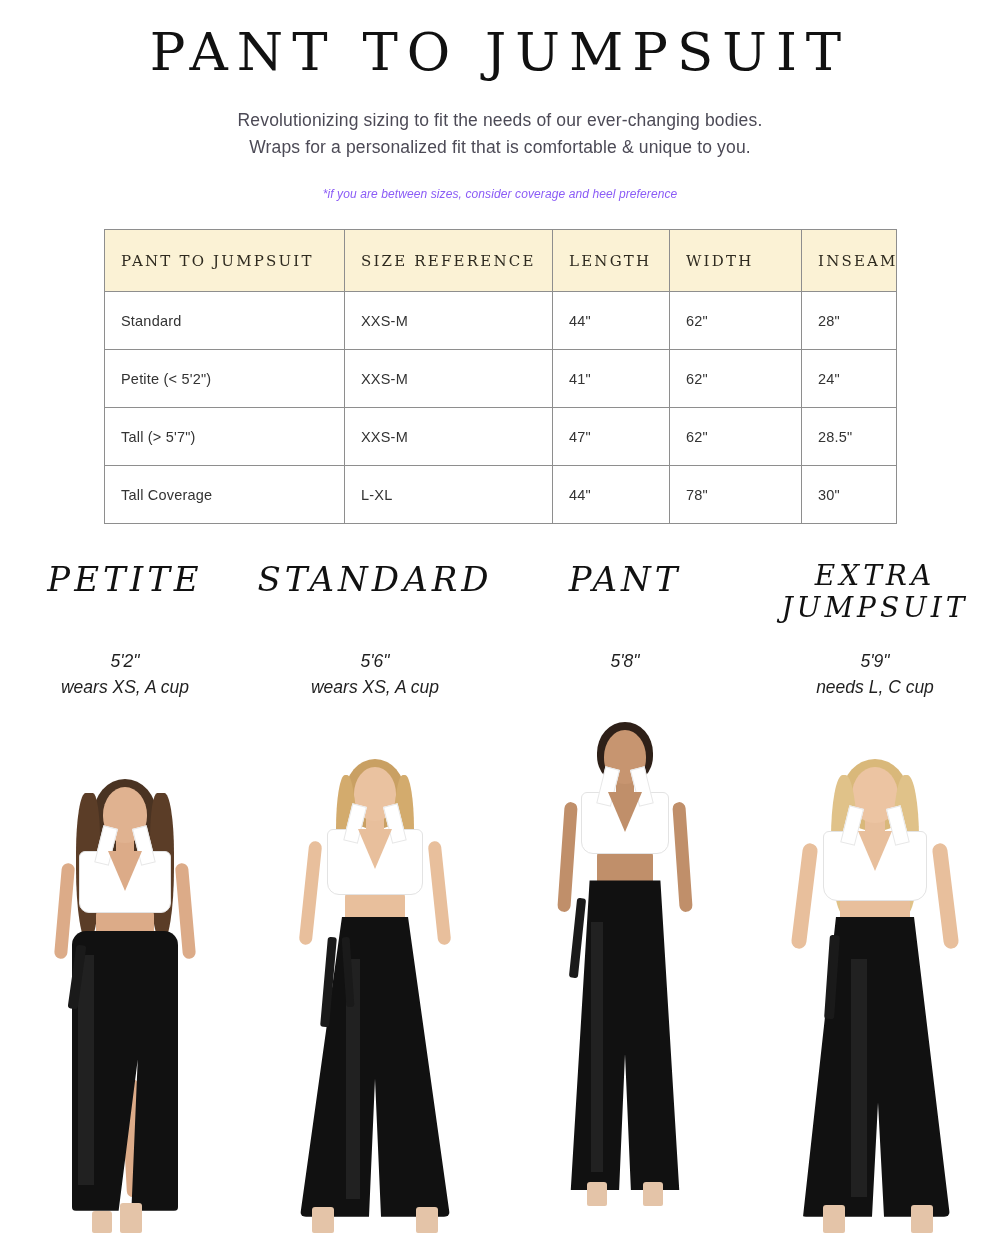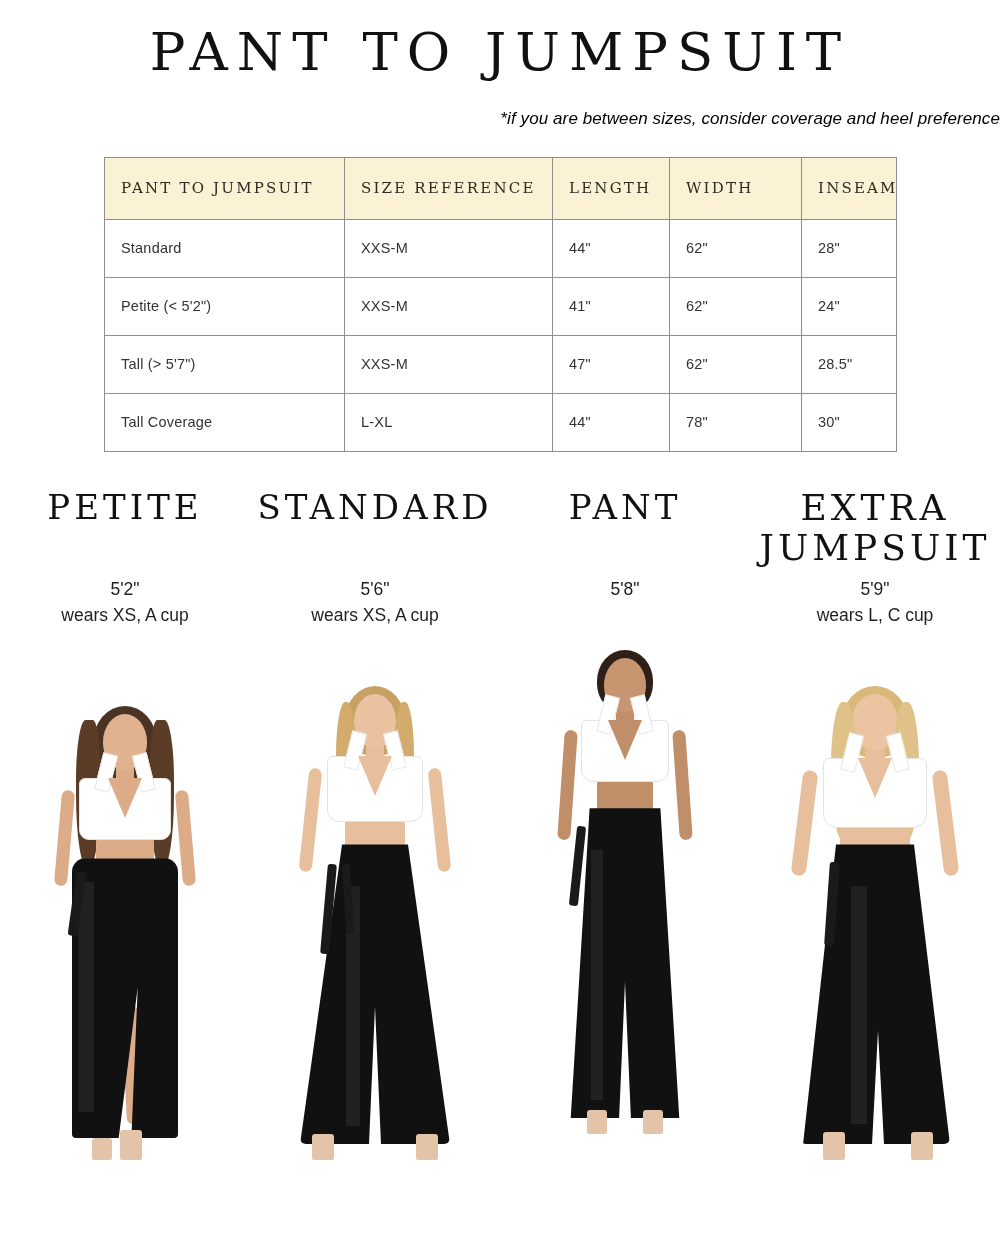--- a/index.html
+++ b/index.html
@@ -37,24 +37,24 @@
     text-align: center;
     font-size: 17.5px;
     color: #4c4a56;
     line-height: 1.55;
     margin-top: 24px;
     letter-spacing: 0.15px;
   }
   .subtitle-line { display: block; }
 
   .note {
-    text-align: right;
+    text-align: center;
     font-style: italic;
-    font-size: 17px;
-    color: #000000;
+    font-size: 12px;
+    color: #8b5cf6;
     margin-top: 26px;
     letter-spacing: 0.1px;
   }
 
   
   .table-wrap {
     margin: 28px auto 0 auto;
     width: 792px;
   }
   table.sizechart {
@@ -90,41 +90,42 @@
   col.c2 { width: 208px; }
   col.c3 { width: 117px; }
   col.c4 { width: 132px; }
   col.c5 { width: 95px; }
 
   
   .models {
     display: flex;
     margin-top: 34px;
     width: 1000px;
+    font-style: italic;
   }
   .model {
     flex: 1 1 25%;
     text-align: center;
     position: relative;
   }
   .model-title {
     font-family: "DejaVu Serif", serif;
     font-weight: 400;
     font-size: 34px;
     letter-spacing: 4px;
     color: #111111;
     line-height: 1.12;
     min-height: 86px;
     display: flex;
     align-items: flex-start;
     justify-content: center;
     padding-top: 2px;
   }
   .model-title span { display: block; }
-  .model-title.two-line { font-size: 36px; }
+  .model-title.two-line { font-size: 28px; }
 
   .model-meta {
     font-size: 17.5px;
     color: #1f1f1f;
     line-height: 1.5;
     margin-top: 4px;
   }
   .model-meta .mh { display: block; }
   .model-meta .mw { display: block; }
 
@@ -246,20 +247,22 @@
   }
 </style>
 </head>
 <body>
 
 <div class="page">
 
   <h1 class="title">PANT TO JUMPSUIT</h1>
 
   <div class="subtitle">
+    <span class="subtitle-line">Revolutionizing sizing to fit the needs of our ever-changing bodies.</span>
+    <span class="subtitle-line">Wraps for a personalized fit that is comfortable &amp; unique to you.</span>
   </div>
 
   <div class="note">*if you are between sizes, consider coverage and heel preference</div>
 
   <div class="table-wrap">
     <table class="sizechart">
       <colgroup>
         <col class="c1">
           <col class="c2">
           <col class="c3">
@@ -402,21 +405,21 @@
 
     <div class="model">
       <div class="model-title two-line">
         <div>
           <span>EXTRA</span>
           <span>JUMPSUIT</span>
         </div>
       </div>
       <div class="model-meta">
         <span class="mh">5'9"</span>
-        <span class="mw">wears L, C cup</span>
+        <span class="mw">needs L, C cup</span>
       </div>
       <div class="photo">
         <div class="figure" style="width:220px;height:470px;">
           <div class="hair" style="top:0;width:66px;height:72px;background:#d9b87a;"></div>
           <div class="head" style="top:8px;width:46px;height:56px;background:#ecc4a2;"></div>
           <div class="hair-side" style="top:16px;left:66px;width:26px;height:140px;background:#e0c289;"></div>
           <div class="hair-side" style="top:16px;right:66px;width:26px;height:140px;background:#e0c289;"></div>
           <div class="neck" style="top:58px;width:20px;height:16px;background:#e8bf9c;"></div>
           <div class="top" style="top:72px;width:104px;height:70px;border-radius:6px 6px 14px 14px;"></div>
           <div class="vneck" style="top:72px;border-top-color:#e8bf9c;"></div>

